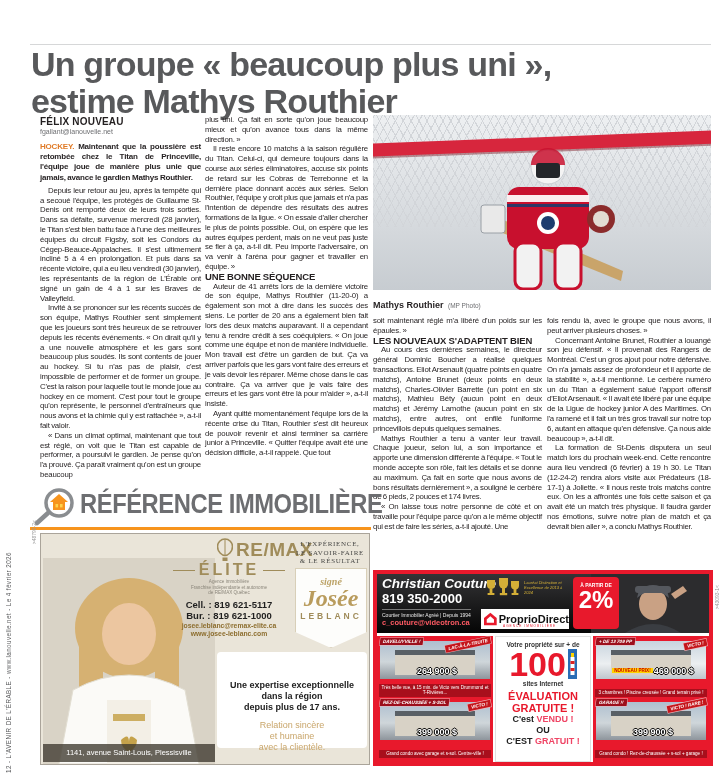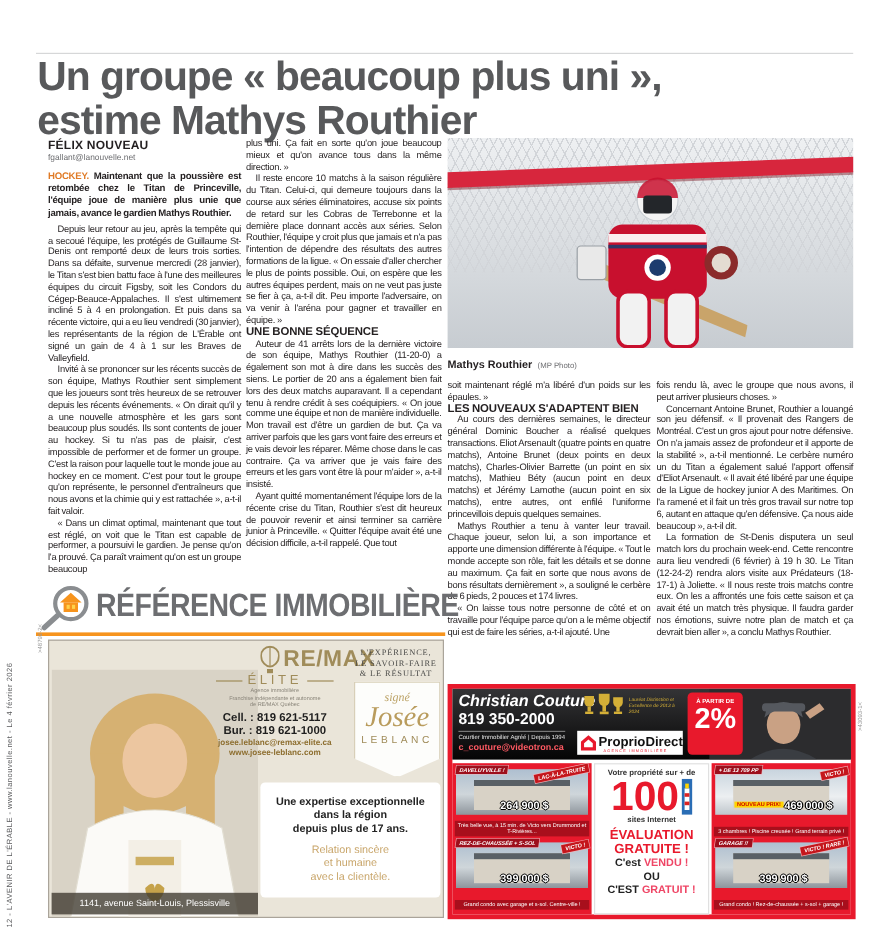--- a/index.html
+++ b/index.html
@@ -38,35 +38,35 @@
   .ref-title{position:absolute;left:50px;top:3px;font-size:27px;font-weight:bold;color:#6d6e71;
              letter-spacing:-0.5px;transform:scaleX(.88);transform-origin:left;white-space:nowrap;}
   .ref-rule{position:absolute;left:0;bottom:0;width:341px;height:3.5px;background:#f7941d;}
   
   .remax{left:40px;top:533px;width:330px;height:232px;background:#eae5d9;border:1px solid #aaa49a;box-sizing:border-box;}
   .remax .woman{position:absolute;left:2px;top:24px;width:172px;height:206px;}
   .remax .logo-block{position:absolute;left:104px;top:4px;width:168px;text-align:center;}
   .remax-brand-row{display:flex;align-items:center;justify-content:flex-end;gap:3px;}
   .remax-brand{font-size:19px;font-weight:bold;color:#a08c5a;letter-spacing:.5px;}
   .remax-elite{display:flex;align-items:center;justify-content:center;gap:4px;color:#a08c5a;
-               font-size:11px;font-weight:normal;letter-spacing:3px;margin-top:-1px;}
+               font-size:16px;font-weight:bold;letter-spacing:3px;margin-top:-1px;}
   .remax-elite i{display:block;width:22px;height:1px;background:#a08c5a;}
   .remax-small{font-size:4.6px;color:#8a857a;line-height:5.6px;}
   .remax-phone{font-size:9.5px;font-weight:bold;color:#1f1f1f;line-height:11.5px;margin-top:3px;}
   .remax-mail{font-size:6.8px;font-weight:bold;color:#8d6e2f;line-height:8px;}
   .tagline{position:absolute;left:250px;top:6px;width:78px;text-align:center;
            font-family:"Liberation Serif",serif;font-size:7px;letter-spacing:.7px;color:#4a4a48;line-height:8.6px;}
   .pennant{position:absolute;left:254px;top:34px;width:72px;height:80px;background:#fdfdfb;
            clip-path:polygon(0 0,100% 0,100% 80%,50% 100%,0 80%);text-align:center;
-           box-shadow:0 0 0 1px #d8cfb8 inset;}
+           box-shadow:0 0 0 1px #d8cfb8 inset;font-weight:bold;}
   .sig-pre{font-family:"Liberation Serif",serif;font-style:italic;font-size:10px;color:#bca367;margin-top:8px;}
   .sig-first{font-family:"Liberation Serif",serif;font-style:italic;font-size:24px;color:#b99c5d;line-height:22px;}
   .sig-last{font-size:8.5px;letter-spacing:3px;color:#a08c5a;margin-top:2px;}
   .pitch{position:absolute;left:176px;top:118px;width:150px;height:96px;background:#fff;border-radius:4px;
-         text-align:center;padding-top:11px;box-sizing:border-box;}
+         text-align:center;padding-top:28px;box-sizing:border-box;}
   .pitch-b{font-size:9px;font-weight:bold;color:#222;line-height:11px;}
   .pitch-g{font-size:9px;color:#c9a66b;line-height:11px;}
   .pitch .gap{height:7px;}
   .remax-addr{position:absolute;left:2px;top:210px;width:172px;height:18px;background:rgba(62,57,46,.78);
               color:#fff;font-size:7.5px;line-height:18px;text-align:center;}
   
   .couture{left:373px;top:570px;width:340px;height:196px;border:4px solid #e8192c;background:#fff;box-sizing:border-box;}
   .ct-top{position:absolute;left:0;top:0;width:332px;height:59px;background:linear-gradient(#343436,#050505);overflow:hidden;}
   .ct-name{position:absolute;left:5px;top:2px;font-size:13.5px;font-weight:bold;font-style:italic;color:#fff;white-space:nowrap;}
   .ct-phone{position:absolute;left:5px;top:17px;font-size:13px;font-weight:bold;color:#fff;}

